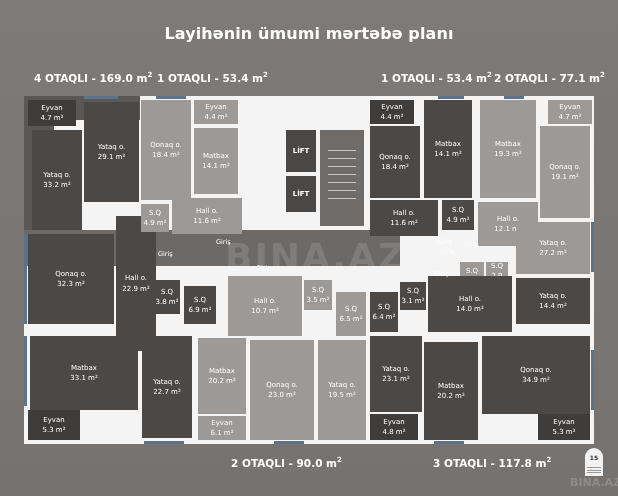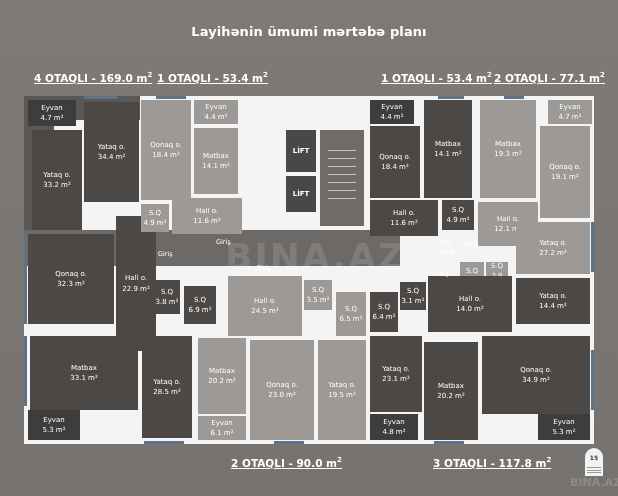--- a/index.html
+++ b/index.html
@@ -5,24 +5,24 @@
   * { box-sizing: border-box; margin: 0; padding: 0; }
   html, body { width: 618px; height: 496px; overflow: hidden; }
   body {
     background: linear-gradient(180deg, #7d7a77 0%, #75726f 100%);
     font-family: "DejaVu Sans", sans-serif;
     color: #ffffff;
     position: relative;
   }
   .title {
     position: absolute; left: 0; right: 0; top: 24px;
-    text-align: center; font-size: 13px; font-weight: bold; letter-spacing: 0.1px;
+    text-align: center; font-size: 16px; font-weight: bold; letter-spacing: 0.1px;
   }
   .unit-label {
-    position: absolute; font-size: 10.5px; font-weight: bold; white-space: nowrap; text-decoration: underline;
+    position: absolute; font-size: 10.5px; font-weight: bold; white-space: nowrap;
   }
   .unit-label sup { font-size: 7px; }
   .plan {
     position: absolute; left: 24px; top: 96px; width: 570px; height: 348px;
     background: #f4f4f4;
   }
   .room {
     position: absolute;
     display: flex; flex-direction: column; align-items: center; justify-content: center;
     text-align: center; font-size: 7px; line-height: 1.45; color: #fff;
@@ -68,21 +68,21 @@
   <div class="room balc-dark" style="left:4px;top:4px;width:48px;height:26px;">
       <span class="nm">Eyvan</span>
       <span class="ar">4.7 m²</span>
     </div>
   <div class="room dark" style="left:8px;top:34px;width:50px;height:100px;">
       <span class="nm">Yataq o.</span>
       <span class="ar">33.2 m²</span>
     </div>
   <div class="room dark" style="left:60px;top:6px;width:55px;height:100px;">
       <span class="nm">Yataq o.</span>
-      <span class="ar">34.4 m²</span>
+      <span class="ar">29.1 m²</span>
     </div>
   <div class="room dark" style="left:4px;top:138px;width:86px;height:90px;">
       <span class="nm">Qonaq o.</span>
       <span class="ar">32.3 m²</span>
     </div>
   <div class="room dark" style="left:92px;top:120px;width:40px;height:135px;">
       <span class="nm">Hall o.</span>
       <span class="ar">22.9 m²</span>
     </div>
   <div class="room dark" style="left:130px;top:184px;width:26px;height:34px;">
@@ -92,21 +92,21 @@
   <div class="room dark" style="left:160px;top:190px;width:32px;height:38px;">
       <span class="nm">S.Q</span>
       <span class="ar">6.9 m²</span>
     </div>
   <div class="room dark" style="left:6px;top:240px;width:108px;height:74px;">
       <span class="nm">Matbax</span>
       <span class="ar">33.1 m²</span>
     </div>
   <div class="room dark" style="left:118px;top:240px;width:50px;height:102px;">
       <span class="nm">Yataq o.</span>
-      <span class="ar">28.5 m²</span>
+      <span class="ar">22.7 m²</span>
     </div>
   <div class="room balc-dark" style="left:4px;top:314px;width:52px;height:30px;">
       <span class="nm">Eyvan</span>
       <span class="ar">5.3 m²</span>
     </div>
 
   <div class="room light" style="left:170px;top:4px;width:44px;height:24px;">
       <span class="nm">Eyvan</span>
       <span class="ar">4.4 m²</span>
     </div>
@@ -192,21 +192,21 @@
       <span class="nm">S.Q</span>
       <span class="ar">4.1 m²</span>
     </div>
   <div class="room light" style="left:462px;top:166px;width:22px;height:28px;">
       <span class="nm">S.Q</span>
       <span class="ar">2.9 m²</span>
     </div>
 
   <div class="room light" style="left:204px;top:180px;width:74px;height:60px;">
       <span class="nm">Hall o.</span>
-      <span class="ar">24.5 m²</span>
+      <span class="ar">10.7 m²</span>
     </div>
   <div class="room light" style="left:280px;top:184px;width:28px;height:30px;">
       <span class="nm">S.Q</span>
       <span class="ar">3.5 m²</span>
     </div>
   <div class="room light" style="left:312px;top:196px;width:30px;height:44px;">
       <span class="nm">S.Q</span>
       <span class="ar">6.5 m²</span>
     </div>
   <div class="room light" style="left:174px;top:242px;width:48px;height:76px;">

